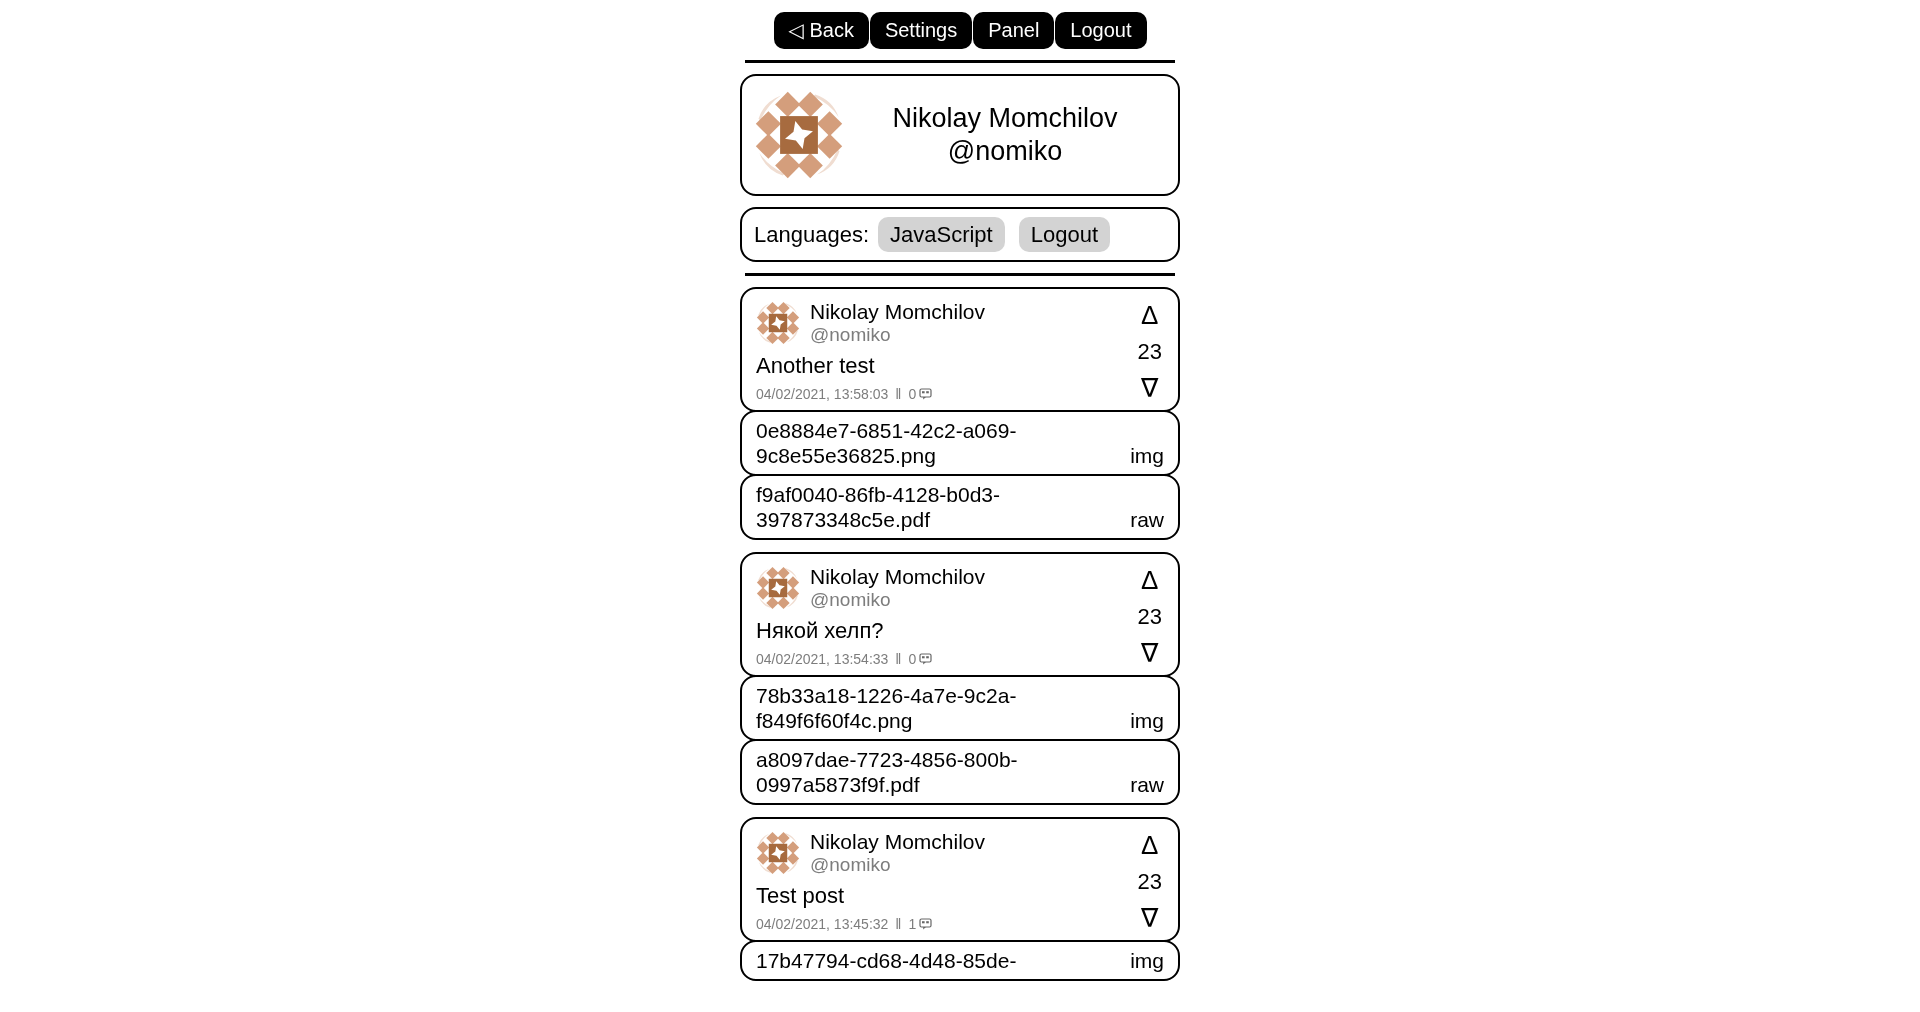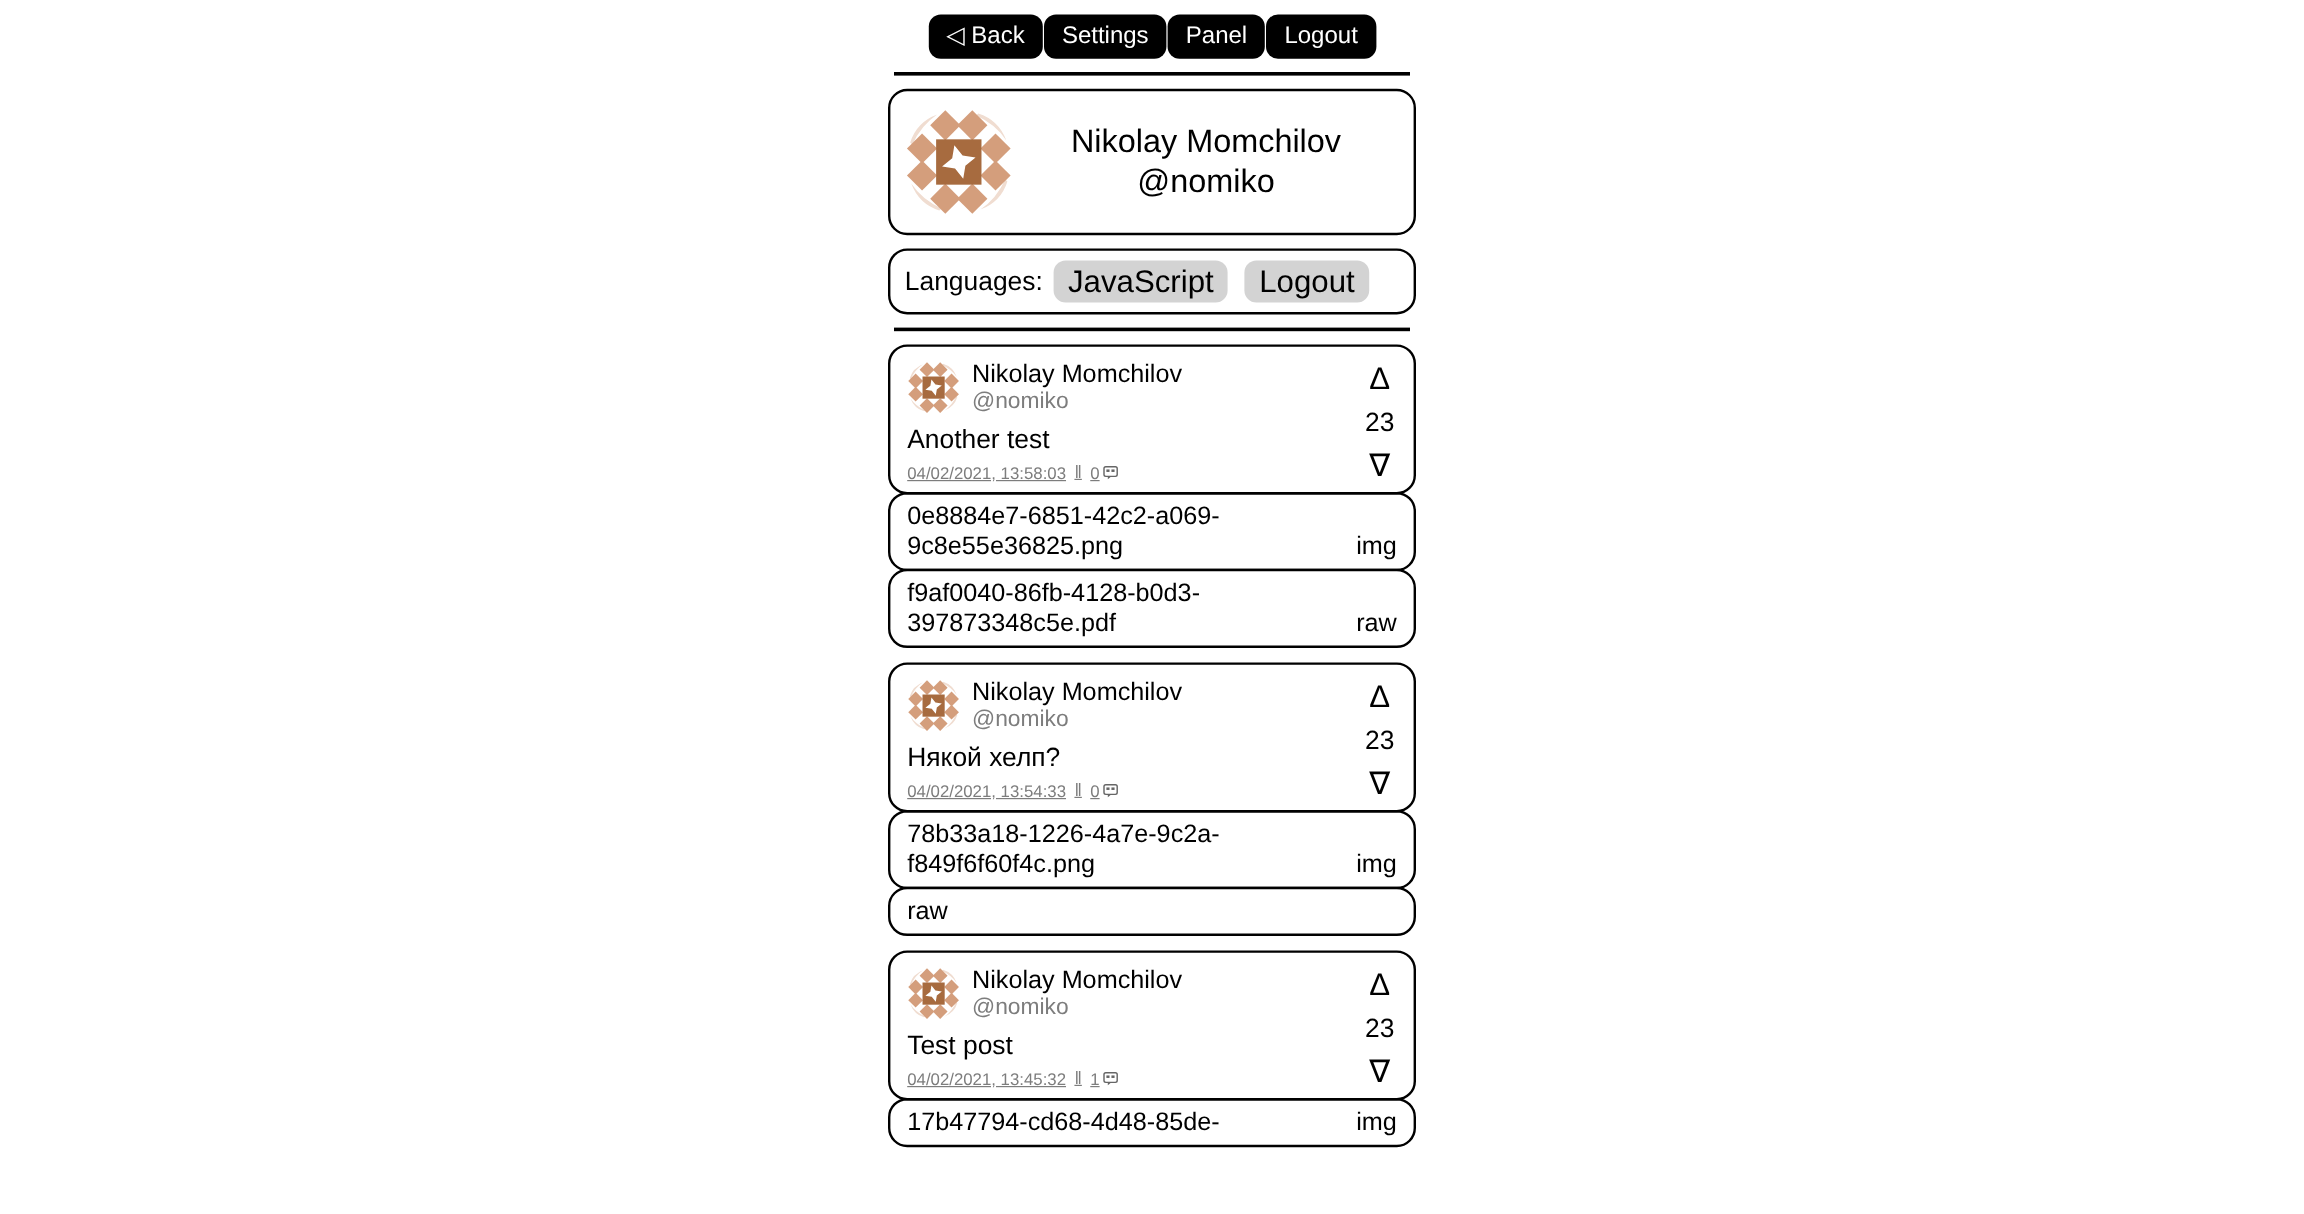--- a/index.html
+++ b/index.html
@@ -24,37 +24,37 @@
 
   
   .profile-card { display: flex; align-items: center; padding: 14px 12px; margin-top: 0; }
   .avatar-lg { width: 90px; height: 90px; flex: 0 0 90px; }
   .profile-names { flex: 1; text-align: center; font-size: 27px; line-height: 33px; }
 
   
   .info-card { margin-top: 11px; padding: 8px 12px; font-size: 22px; display: flex; align-items: center; gap: 9px; min-height: 45px; }
   .badge {
     background: var(--badge-bg, #d3d3d3); border-radius: 10px;
-    padding: 5px 12px; font-size: 26px; line-height: 25px;
+    padding: 5px 12px; font-size: 22px; line-height: 25px;
   }
   .badge + .badge { margin-left: 5px; }
 
   
   .post { margin-top: 12px; }
   .post:first-child { margin-top: 0; }
   .post-main { display: flex; padding: 10px 12px 8px 14px; position: relative; background: #fff; }
   .post-left { flex: 1; min-width: 0; }
   .author-row { display: flex; align-items: center; gap: 10px; }
   .avatar-sm { width: 44px; height: 44px; flex: 0 0 44px; }
   .author-name { font-size: 21px; line-height: 25px; }
   .author-handle { font-size: 19px; line-height: 22px; color: var(--muted-text, #8a8a8a); }
   .post-title { font-size: 22px; line-height: 26px; margin-top: 7px; }
   .post-meta {
     margin-top: 7px; font-size: 14px; line-height: 16px;
-    color: var(--muted-text, #7d7d7d); display: flex; align-items: flex-start; gap: 7px; text-decoration: underline;
+    color: var(--muted-text, #7d7d7d); display: flex; align-items: flex-start; gap: 7px;
   }
   .meta-sep { font-size: 15px; }
   .comment-group { display: inline-flex; align-items: center; gap: 3px; }
 
   .vote-col {
     display: flex; flex-direction: column; align-items: center;
     justify-content: space-between; padding: 2px 4px 0 8px; min-width: 34px;
   }
   .vote-arrow { font-size: 26px; line-height: 28px; background: none; border: none; font-family: inherit; color: #000; cursor: pointer; }
   .vote-count { font-size: 22px; line-height: 24px; }
@@ -210,20 +210,21 @@
           <button class="vote-arrow">Δ</button>
           <span class="vote-count">23</span>
           <button class="vote-arrow">∇</button>
         </div>
       </div>
       <div class="attachment">
         <span class="att-name">78b33a18-1226-4a7e-9c2a-f849f6f60f4c.png</span>
         <span class="att-type">img</span>
       </div>
       <div class="attachment">
+        <span class="att-name">a8097dae-7723-4856-800b-0997a5873f9f.pdf</span>
         <span class="att-type">raw</span>
       </div>
     </div>
 
     <div class="post">
       <div class="card post-main">
         <div class="post-left">
           <div class="author-row">
             <svg class="avatar-sm">
                 <use href="#identicon"></use>

